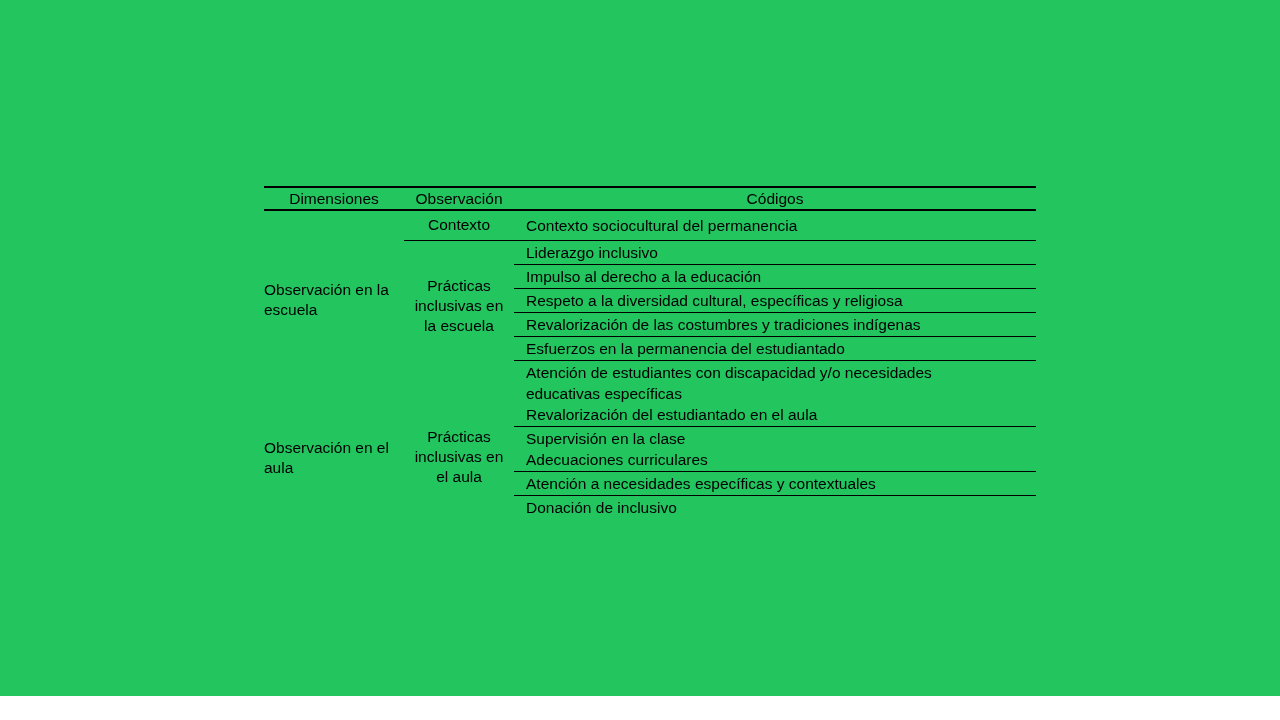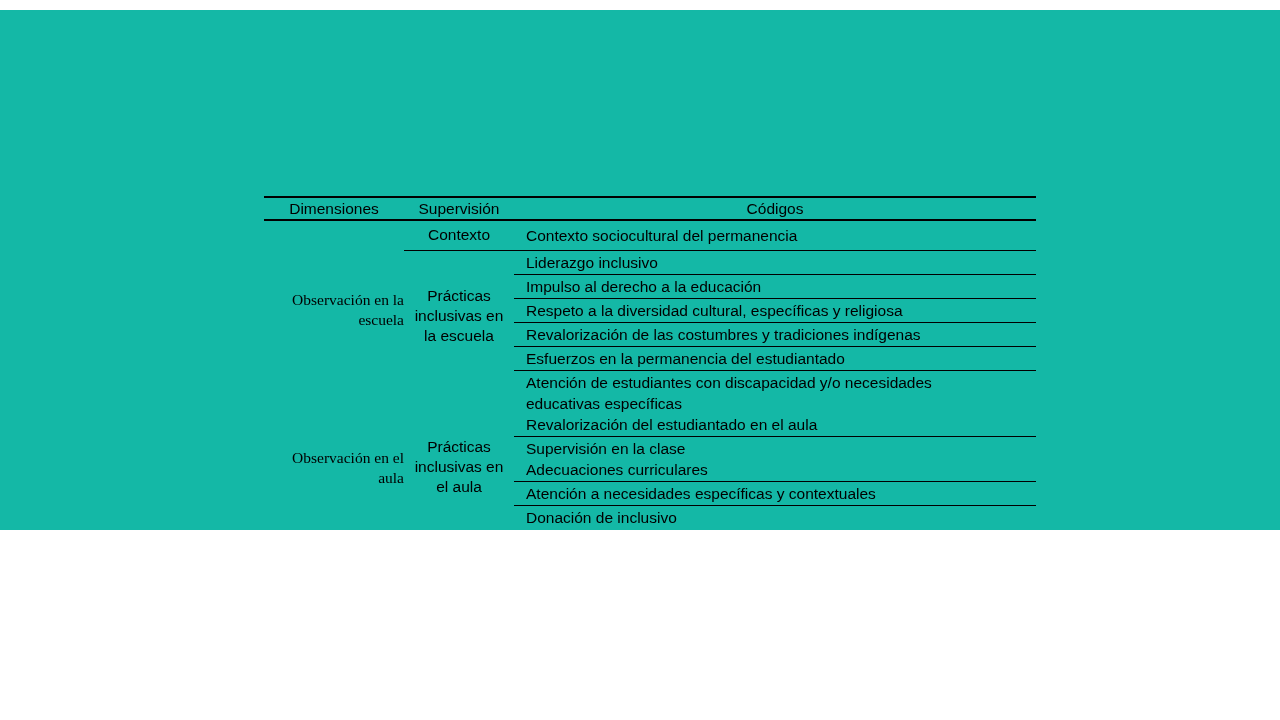--- a/index.html
+++ b/index.html
@@ -4,39 +4,39 @@
 <style>
   * { margin: 0; padding: 0; box-sizing: border-box; }
   html, body { width: 1280px; height: 720px; background: #ffffff; }
   body {
     font-family: "Liberation Sans", "DejaVu Sans", sans-serif;
     font-size: 15.5px;
     color: #000000;
     position: relative;
     overflow: hidden;
   }
-  .page { position: absolute; left: 0; top: 10px; width: 1280px; height: 520px; background: #14b8a6; }
+  .page { position: absolute; left: 0; top: 0; width: 1280px; height: 696px; background: #22c55e; }
   .table-wrap { position: absolute; left: 264px; top: 186px; width: 772px; }
   table.coding {
     border-collapse: collapse;
     table-layout: fixed;
     width: 772px;
   }
   col.c-dim { width: 140px; }
   col.c-cat { width: 110px; }
   col.c-code { width: 522px; }
   th, td { font-weight: normal; vertical-align: middle; }
   thead th {
     border-top: 2px solid #000;
     border-bottom: 2px solid #000;
     text-align: center;
     height: 23px;
     padding: 1px 2px;
   }
-  td.dim { text-align: right; line-height: 20px; font-family: Liberation Serif, serif; }
+  td.dim { text-align: left; line-height: 20px; }
   td.cat { text-align: center; line-height: 20px; padding: 1px 4px; }
   td.code { text-align: left; padding: 1px 4px 1px 12px; line-height: 21px; }
   .bb { border-bottom: 1.5px solid #000; }
   tr.r-context { height: 30px; margin-top: 8px; }
   tr.r-code { height: 23px; }
   tr.r-group1 { height: 64px; }
   tr.r-group2 { height: 45px; }
   tr.r-group3 { height: 22px; }
   tr.r-group4 { height: 24px; }
   td.pd { padding-top: 36px; }
@@ -50,21 +50,21 @@
   <div class="table-wrap">
     <table class="coding">
       <colgroup>
         <col class="c-dim">
         <col class="c-cat">
         <col class="c-code">
       </colgroup>
       <thead>
         <tr>
           <th>Dimensiones</th>
-          <th>Supervisión</th>
+          <th>Observación</th>
           <th>Códigos</th>
         </tr>
       </thead>
       <tbody>
         <tr class="r-context">
           <td class="dim"></td>
           <td class="cat bb">Contexto</td>
           <td class="code bb">Contexto sociocultural del permanencia</td>
         </tr>
 

